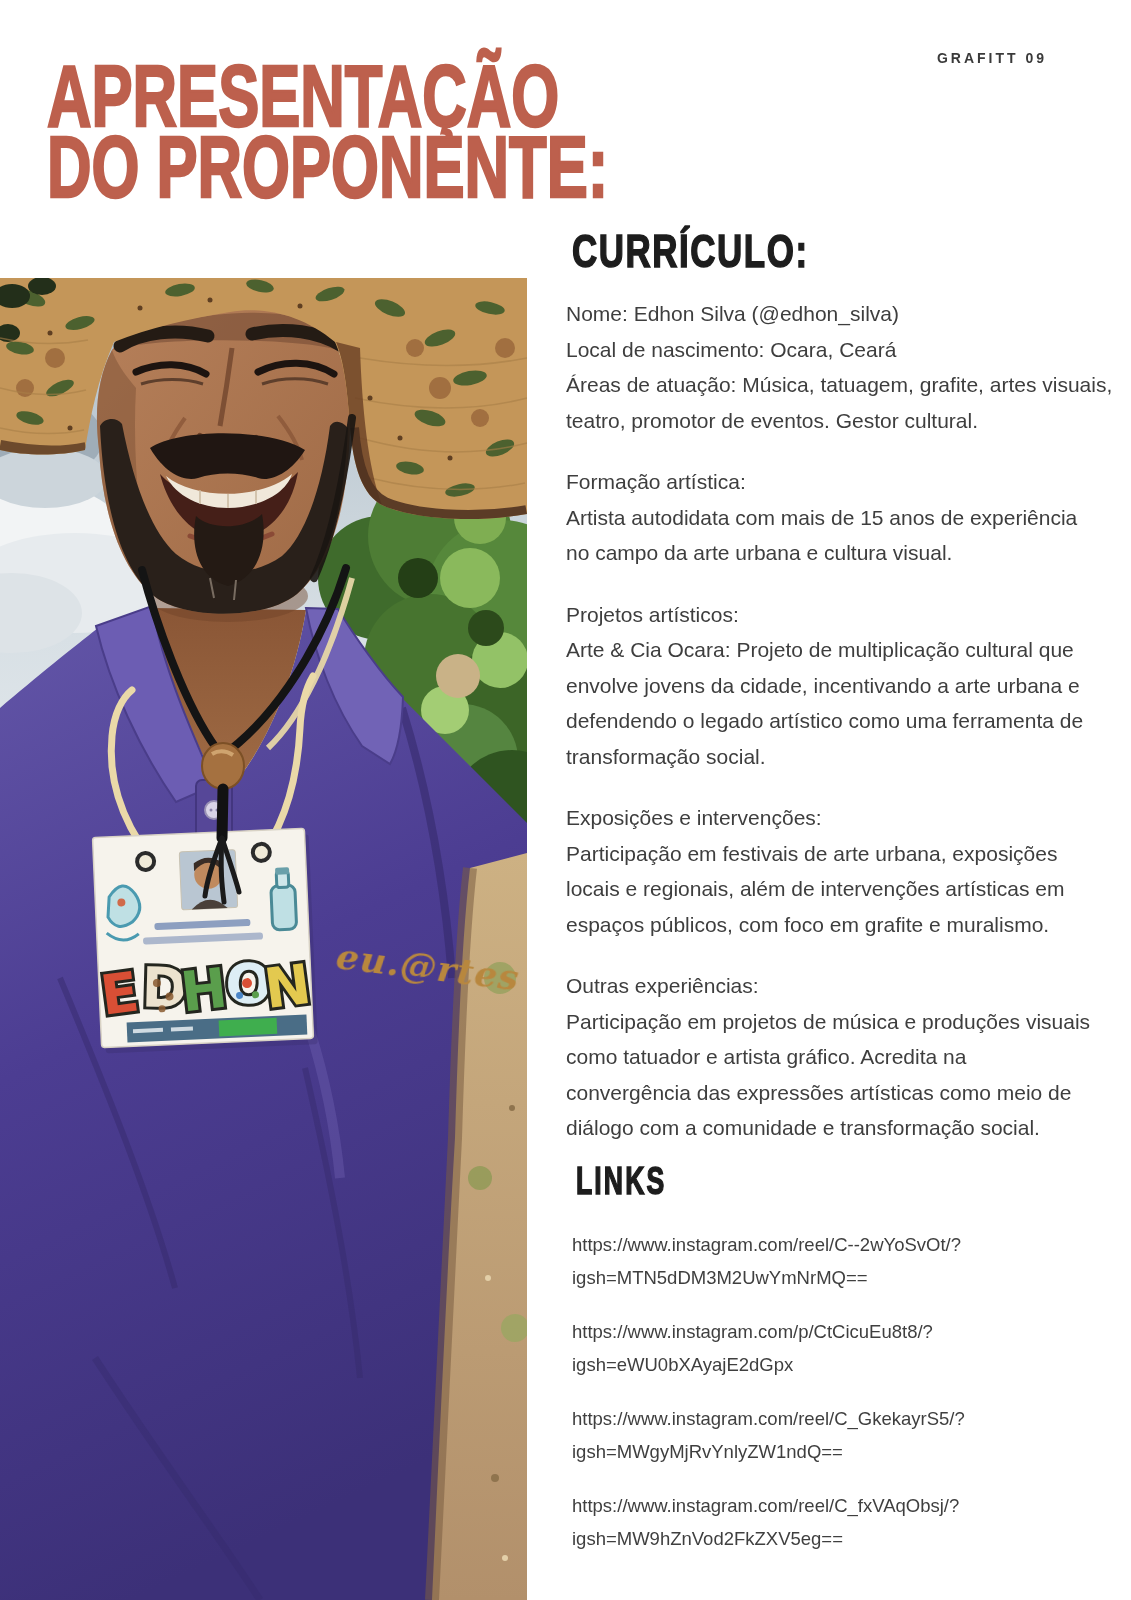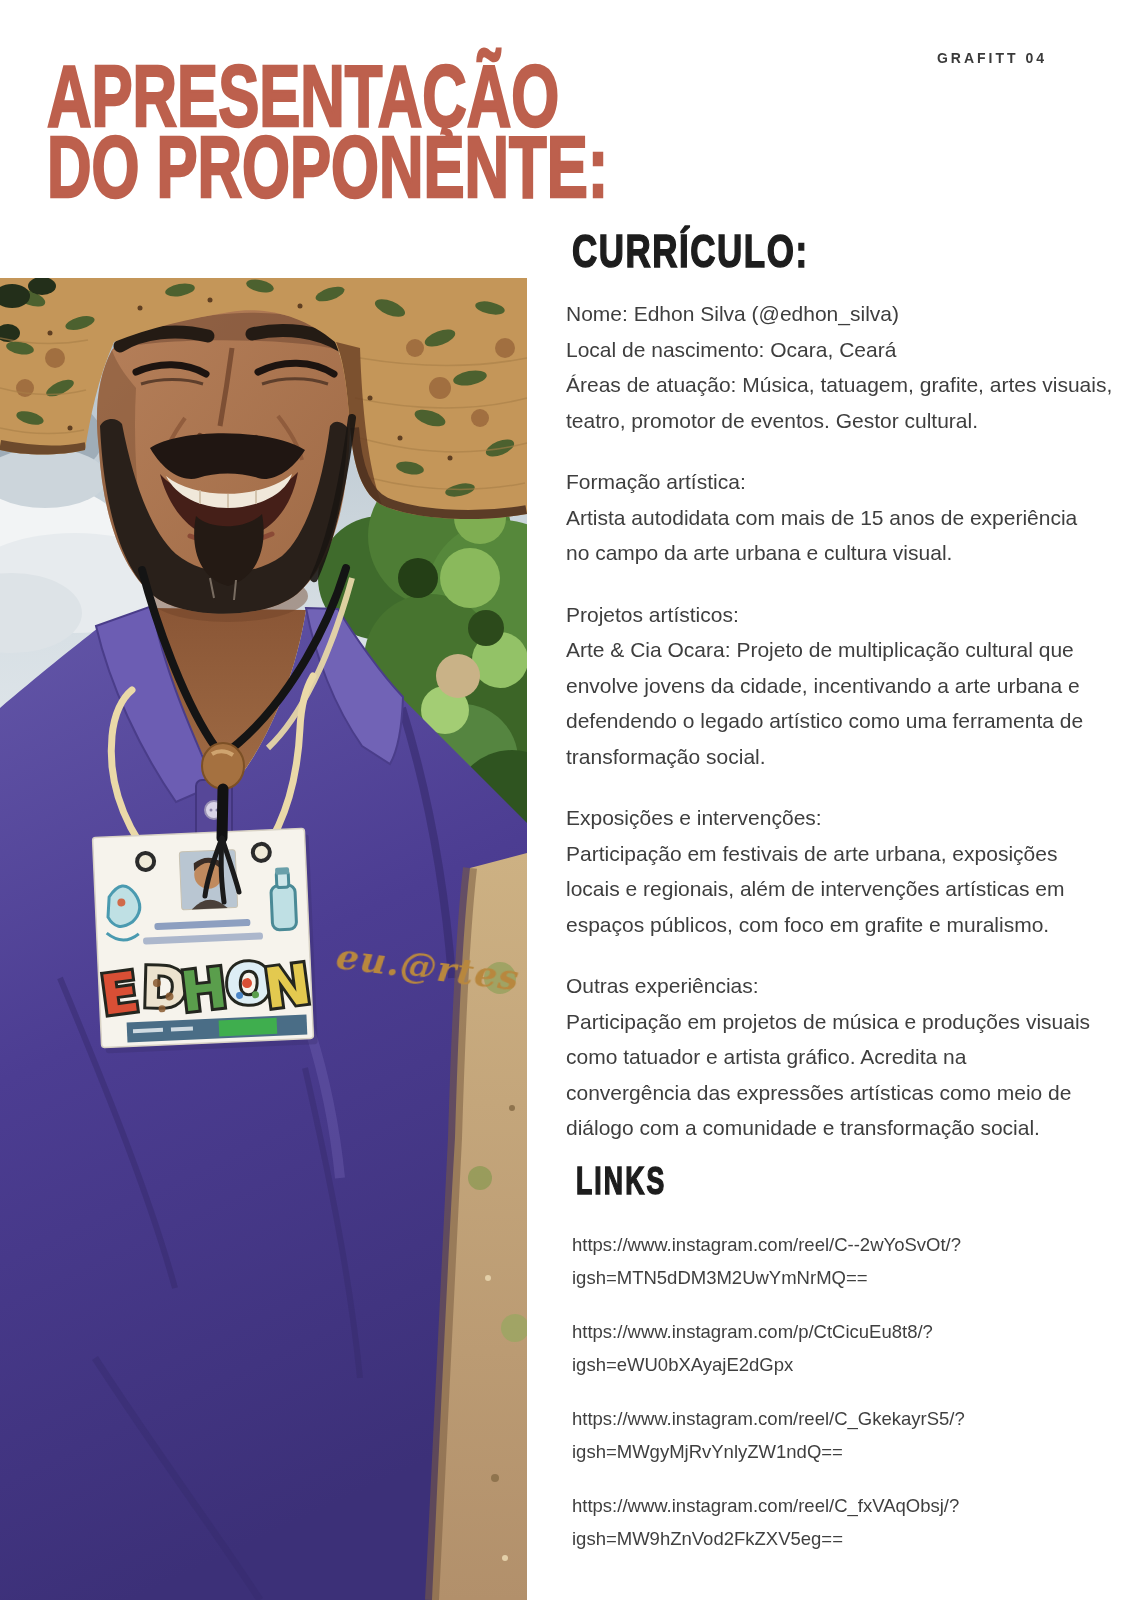--- a/index.html
+++ b/index.html
@@ -23,21 +23,21 @@
   .link-item{margin:0 0 21px 0;}
   .lline{font-size:18.5px;line-height:33px;white-space:nowrap;color:#3f3f3f;}
   .photo{position:absolute;left:0;top:278px;width:527px;height:1322px;overflow:hidden;}
   .photo svg{display:block;}
 </style>
 </head>
 <body>
 
 <div class="page">
 
-  <div class="tag">GRAFITT 04</div>
+  <div class="tag">GRAFITT 09</div>
 
   <div class="title">
     <div>APRESENTAÇÃO</div>
     <div>DO PROPONENTE:</div>
   </div>
 
   <div class="h-curriculo">CURRÍCULO:</div>
 
   <div class="paras">
       <div class="para">

